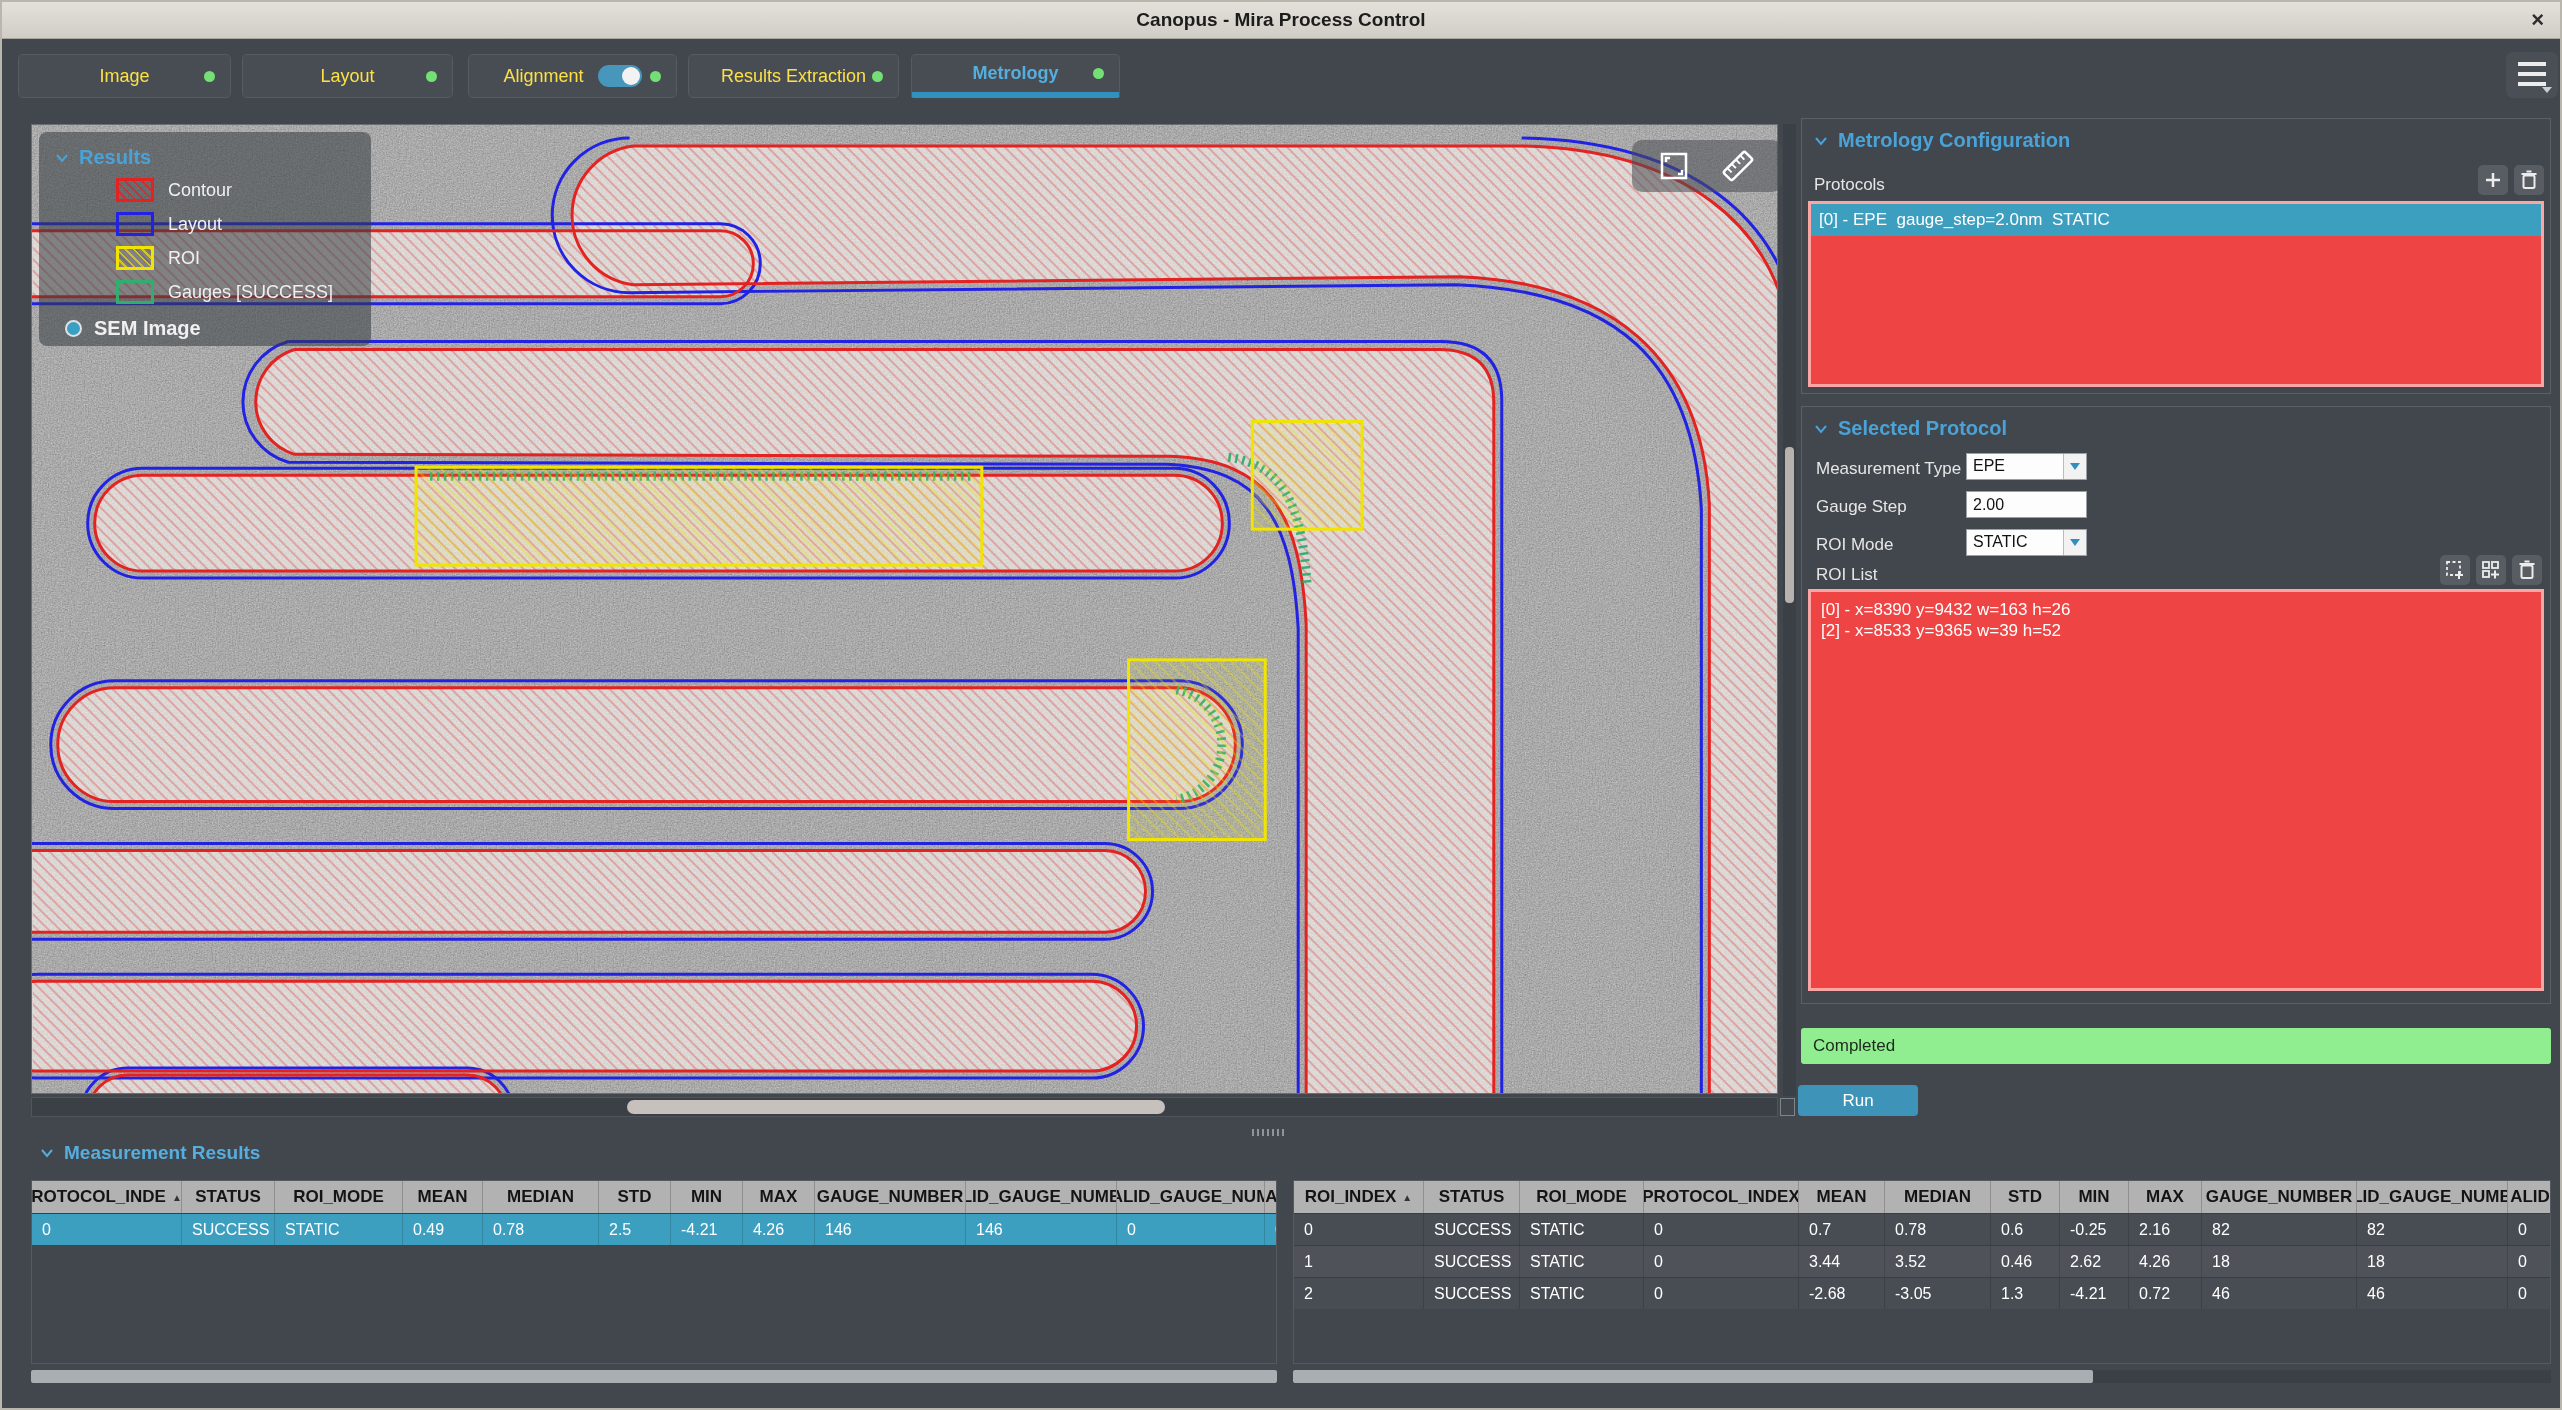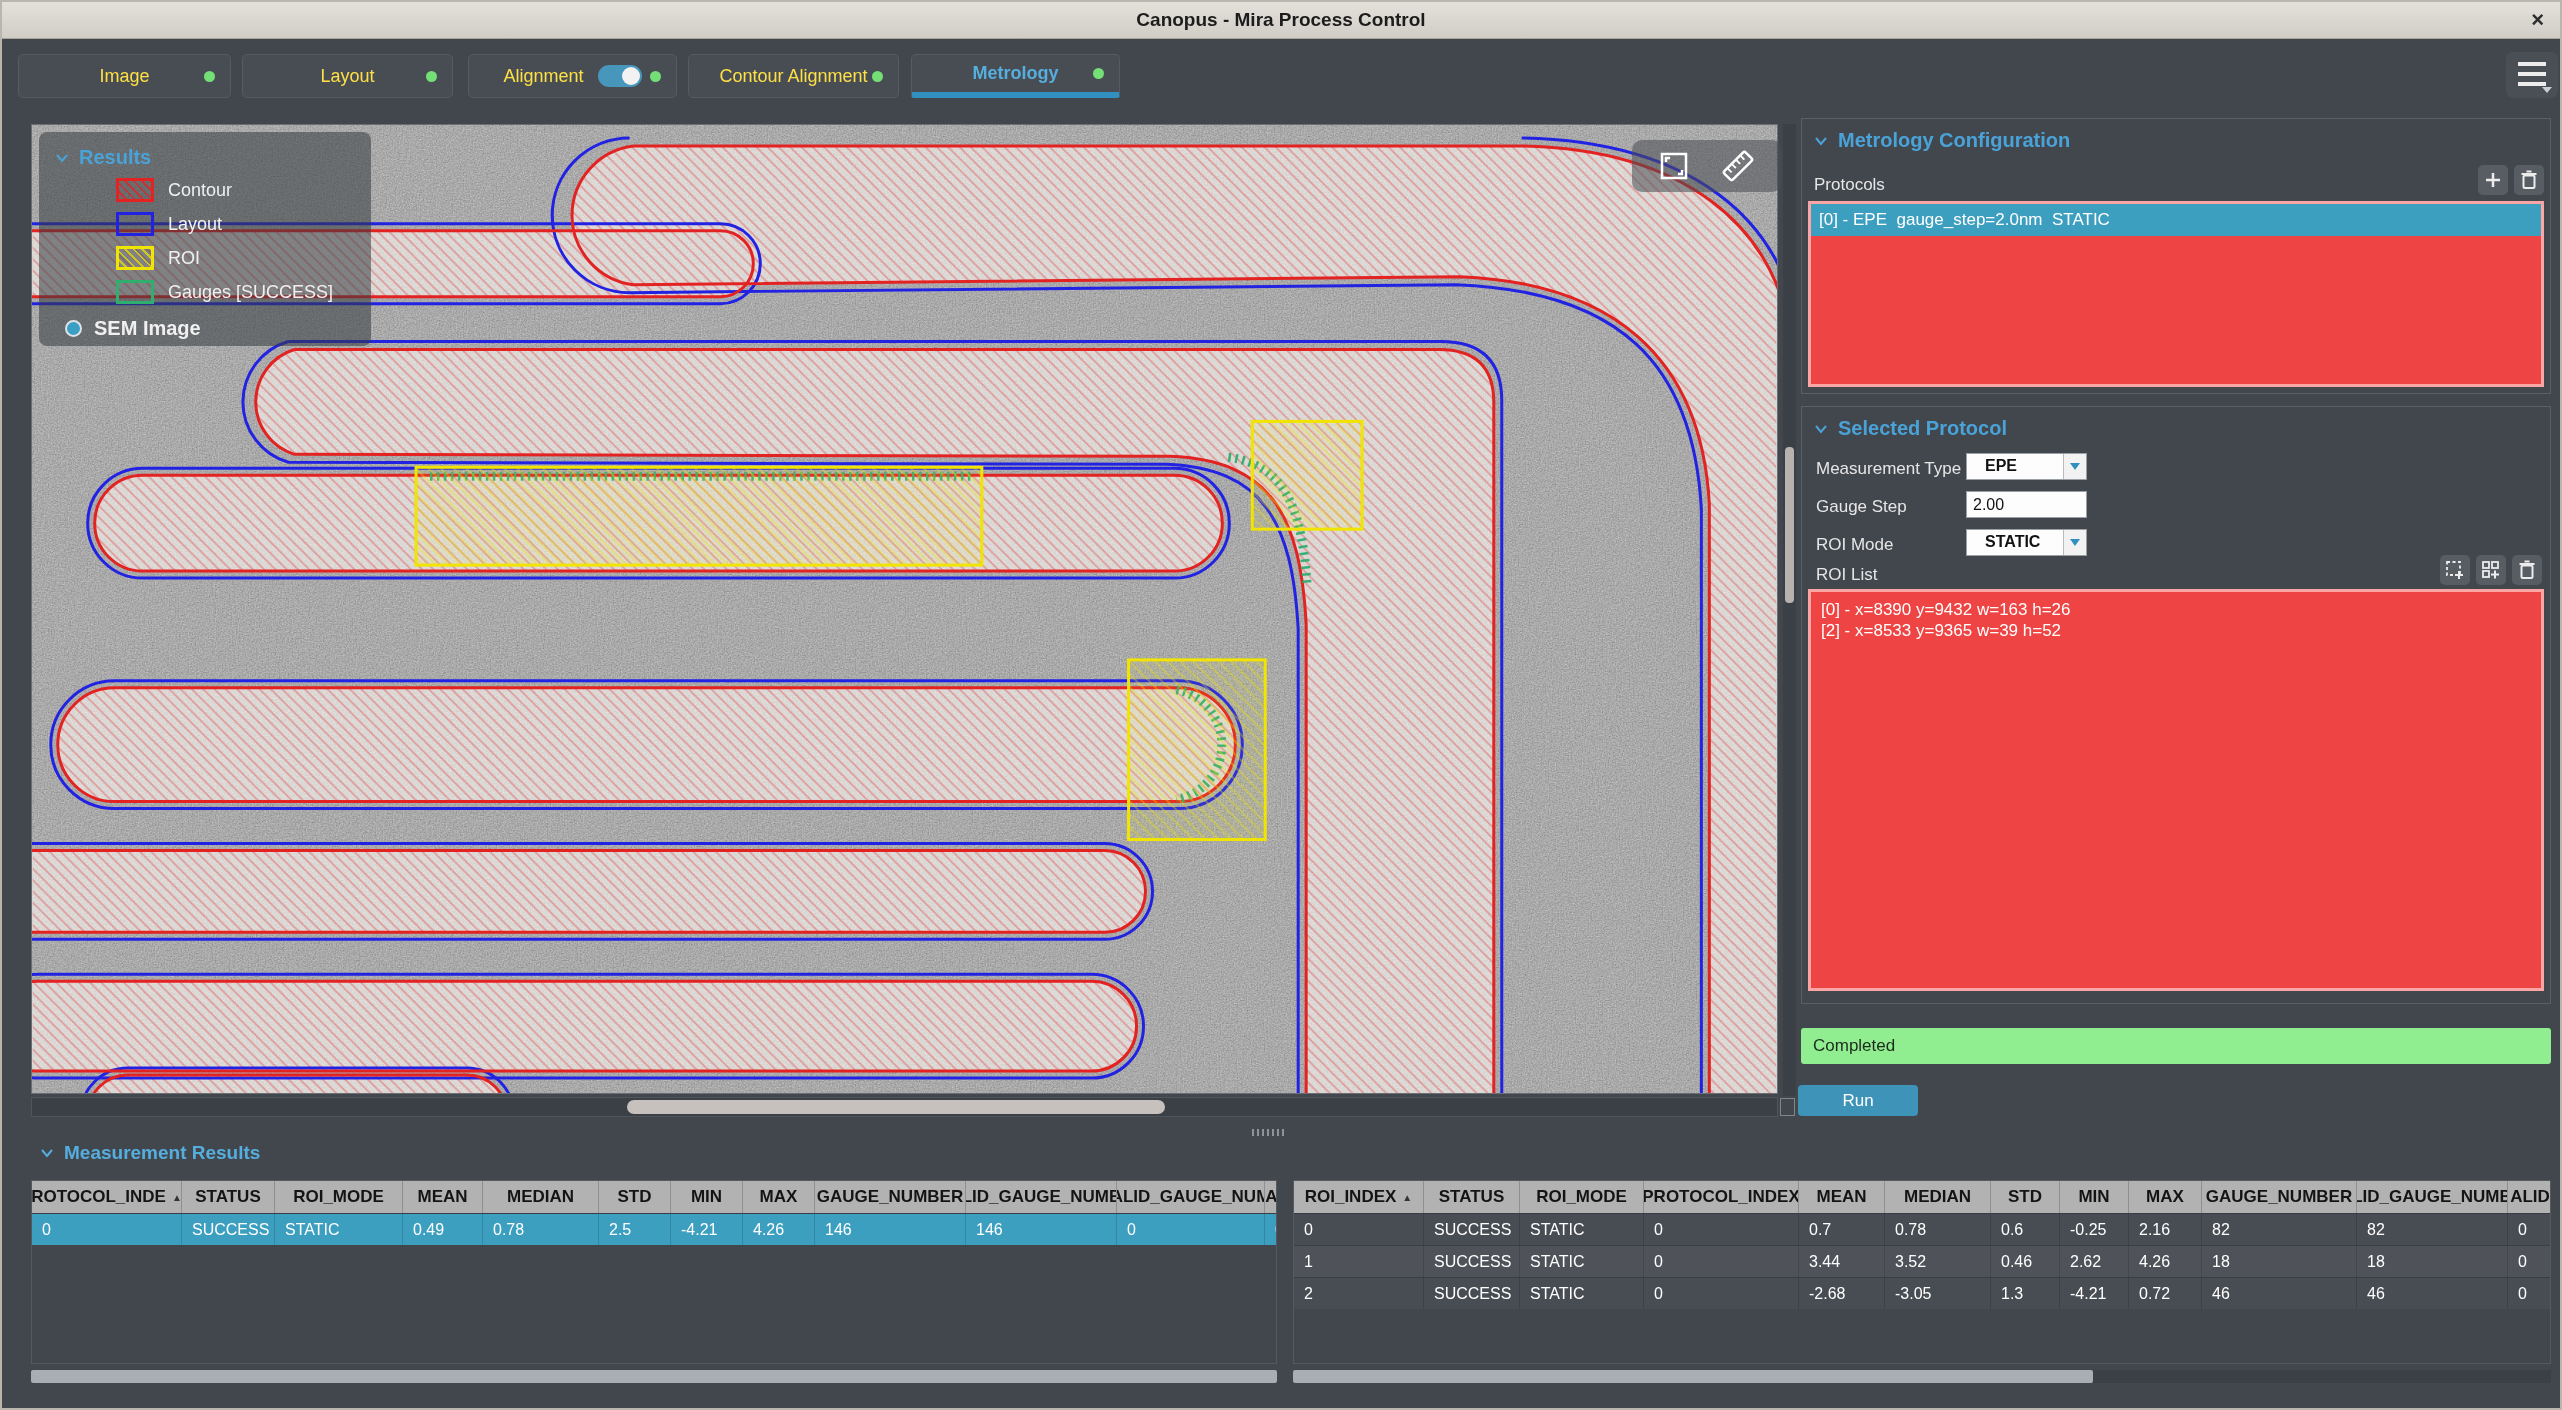--- a/index.html
+++ b/index.html
@@ -75,21 +75,21 @@
   .icon-btn { position:absolute; width:30px; height:30px; border-radius:5px; background:#585d63;
     color:#e8e8e8; display:flex; align-items:center; justify-content:center; }
   .listbox { position:absolute; left:6px; width:736px; border:3px solid #fca5a5;
     background:#ef4444; }
   .proto-item { height:32px; line-height:32px; background:#3d9fc0; color:#fff; font-size:17px;
     padding-left:8px; white-space:pre; }
   .form-label { position:absolute; left:14px; color:#e6e6e6; font-size:17px; }
   .field { position:absolute; left:164px; height:27px; background:#fdfdfd;
     border:1px solid #9aa0a6; font-size:16px; color:#111; }
   .dd { width:121px; display:flex; }
-  .dd .val { flex:1; padding:3px 0 0 18px;font-weight:bold; }
+  .dd .val { flex:1; padding:3px 0 0 6px; }
   .dd .arrow { width:23px; border-left:1px solid #b6bcc1; background:#f2f2f2;
     display:flex; align-items:center; justify-content:center; }
   .dd .arrow i { width:0; height:0; border-left:5px solid transparent;
     border-right:5px solid transparent; border-top:7px solid #2f8fc0; }
   input.field { width:121px; padding-left:6px; font-family:"Liberation Sans",sans-serif; }
   .roi-item { color:#fff; font-size:17px; line-height:21px; white-space:pre; }
   .status-bar { position:absolute; left:1799px; top:1026px; width:750px; height:36px;
     background:#90ee90; border-radius:3px; color:#1d2b1d; font-size:17px; line-height:36px;
     padding-left:12px; }
   .run-btn { position:absolute; left:1796px; top:1083px; width:120px; height:31px;
@@ -133,21 +133,21 @@
   <span class="dot"></span>
 </div>
 <div class="tab" style="left:466px;width:209px;">
   <span>Alignment</span>
   <span class="toggle">
       <span class="knob"></span>
     </span>
   <span class="dot"></span>
 </div>
 <div class="tab" style="left:686px;width:211px;">
-  <span>Contour Alignment</span>
+  <span>Results Extraction</span>
   <span class="dot"></span>
 </div>
 <div class="tab active" style="left:909px;width:209px;">
   <span>Metrology</span>
   <span class="dot"></span>
 </div>
 <div class="menu-btn">
   <span class="bar" style="top:10px"></span>
   <span class="bar" style="top:20px"></span>
   <span class="bar" style="top:30px"></span>

